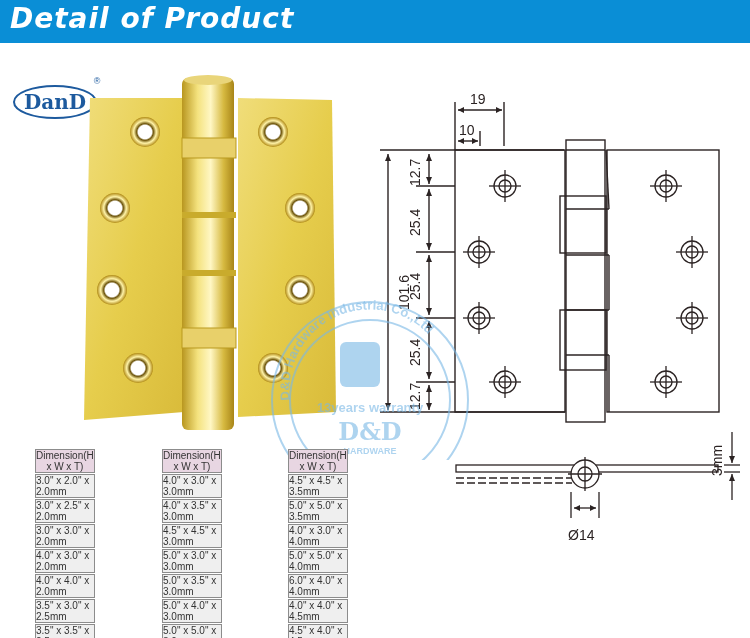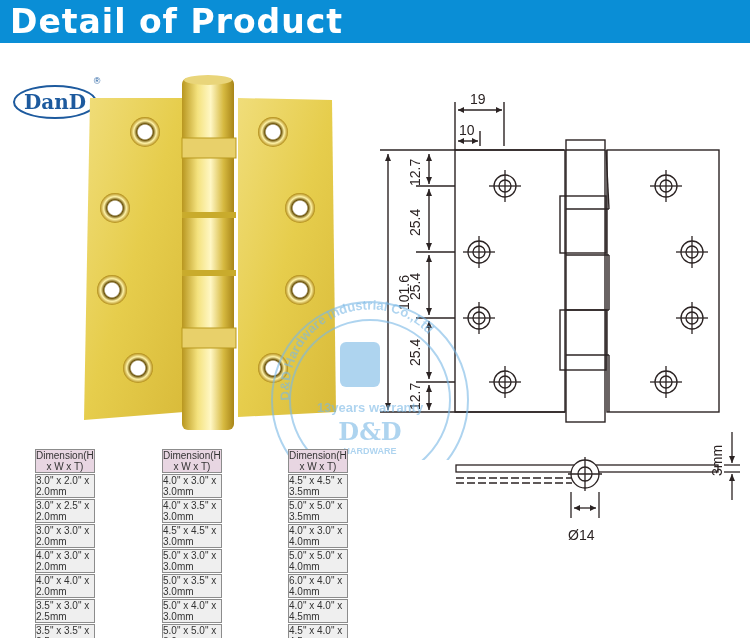--- a/index.html
+++ b/index.html
@@ -1,18 +1,18 @@
 <!DOCTYPE html>
 <html><head>
 <meta charset="utf-8">
 <style>
   html, body { margin:0; padding:0; }
   body { width:750px; height:638px; background:#ffffff; position:relative; overflow:hidden; font-family:"Liberation Sans", sans-serif; }
   .header { position:absolute; left:0; top:0; width:750px; height:43px; background:#0a8ed6; }
-  .header-title { position:absolute; left:10px; top:2px; font-family:"DejaVu Sans", sans-serif; font-weight:bold; font-size:33px; color:#ffffff; letter-spacing:1px; }
+  .header-title { position:absolute; left:10px; top:2px; font-family:"DejaVu Sans", sans-serif; font-weight:bold; font-size:28px; color:#ffffff; letter-spacing:1px;font-style:italic; }
   .logo { position:absolute; left:11px; top:76px; width:92px; height:44px; }
   .photo { position:absolute; left:60px; top:60px; width:300px; height:380px; }
   .drawing { position:absolute; left:380px; top:80px; width:370px; height:470px; }
   .watermark { position:absolute; left:260px; top:290px; width:220px; height:170px; pointer-events:none; }
   .tables { position:absolute; left:35px; top:448px; }
   .dim-table { position:absolute; top:0; border-collapse:separate; border-spacing:0 1px; }
   .dim-table td, .dim-table th { width:122px; height:15px; padding:0; font-size:10px; color:#333; border:1px solid #8c8c8c; font-weight:normal; }
   .dim-table th { background:#e8d6e2; }
   .dim-table td { background:#efefef; }
 </style>

